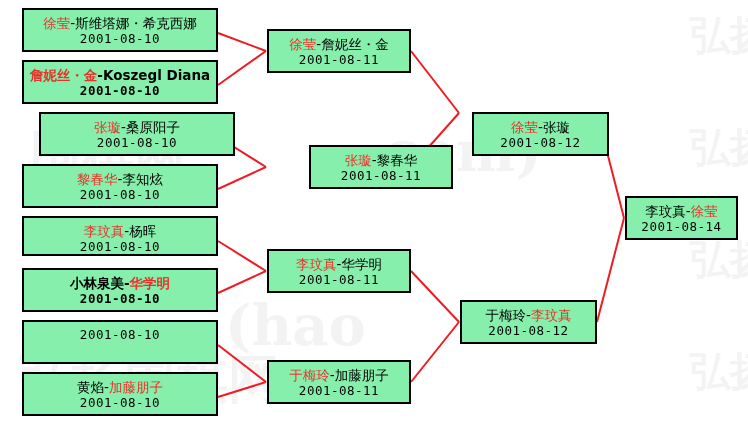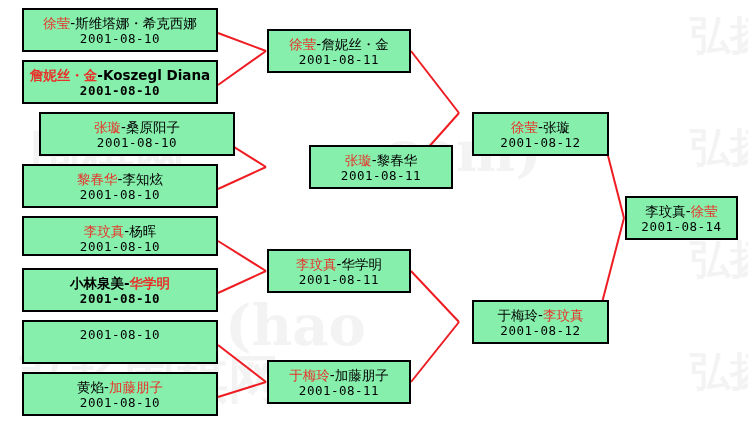--- a/index.html
+++ b/index.html
@@ -159,21 +159,21 @@
   <div class="node" style="left:267px;top:360px;width:144px;height:44px;">
     <div class="players"><span class="win">于梅玲</span><span class="sep">-</span><span class="lose">加藤朋子</span></div>
     <div class="date">2001-08-11</div>
   </div>
 
   <div class="node" style="left:472px;top:91px;width:137px;height:44px;margin-top:21px;">
     <div class="players"><span class="win">徐莹</span><span class="sep">-</span><span class="lose">张璇</span></div>
     <div class="date">2001-08-12</div>
   </div>
 
-  <div class="node" style="left:472px;top:300px;width:137px;height:44px;">
+  <div class="node" style="left:460px;top:300px;width:137px;height:44px;">
     <div class="players"><span class="lose">于梅玲</span><span class="sep">-</span><span class="win">李玟真</span></div>
     <div class="date">2001-08-12</div>
   </div>
 
   <div class="node" style="left:625px;top:196px;width:113px;height:44px;">
     <div class="players"><span class="lose">李玟真</span><span class="sep">-</span><span class="win">徐莹</span></div>
     <div class="date">2001-08-14</div>
   </div>
 
 </div>

